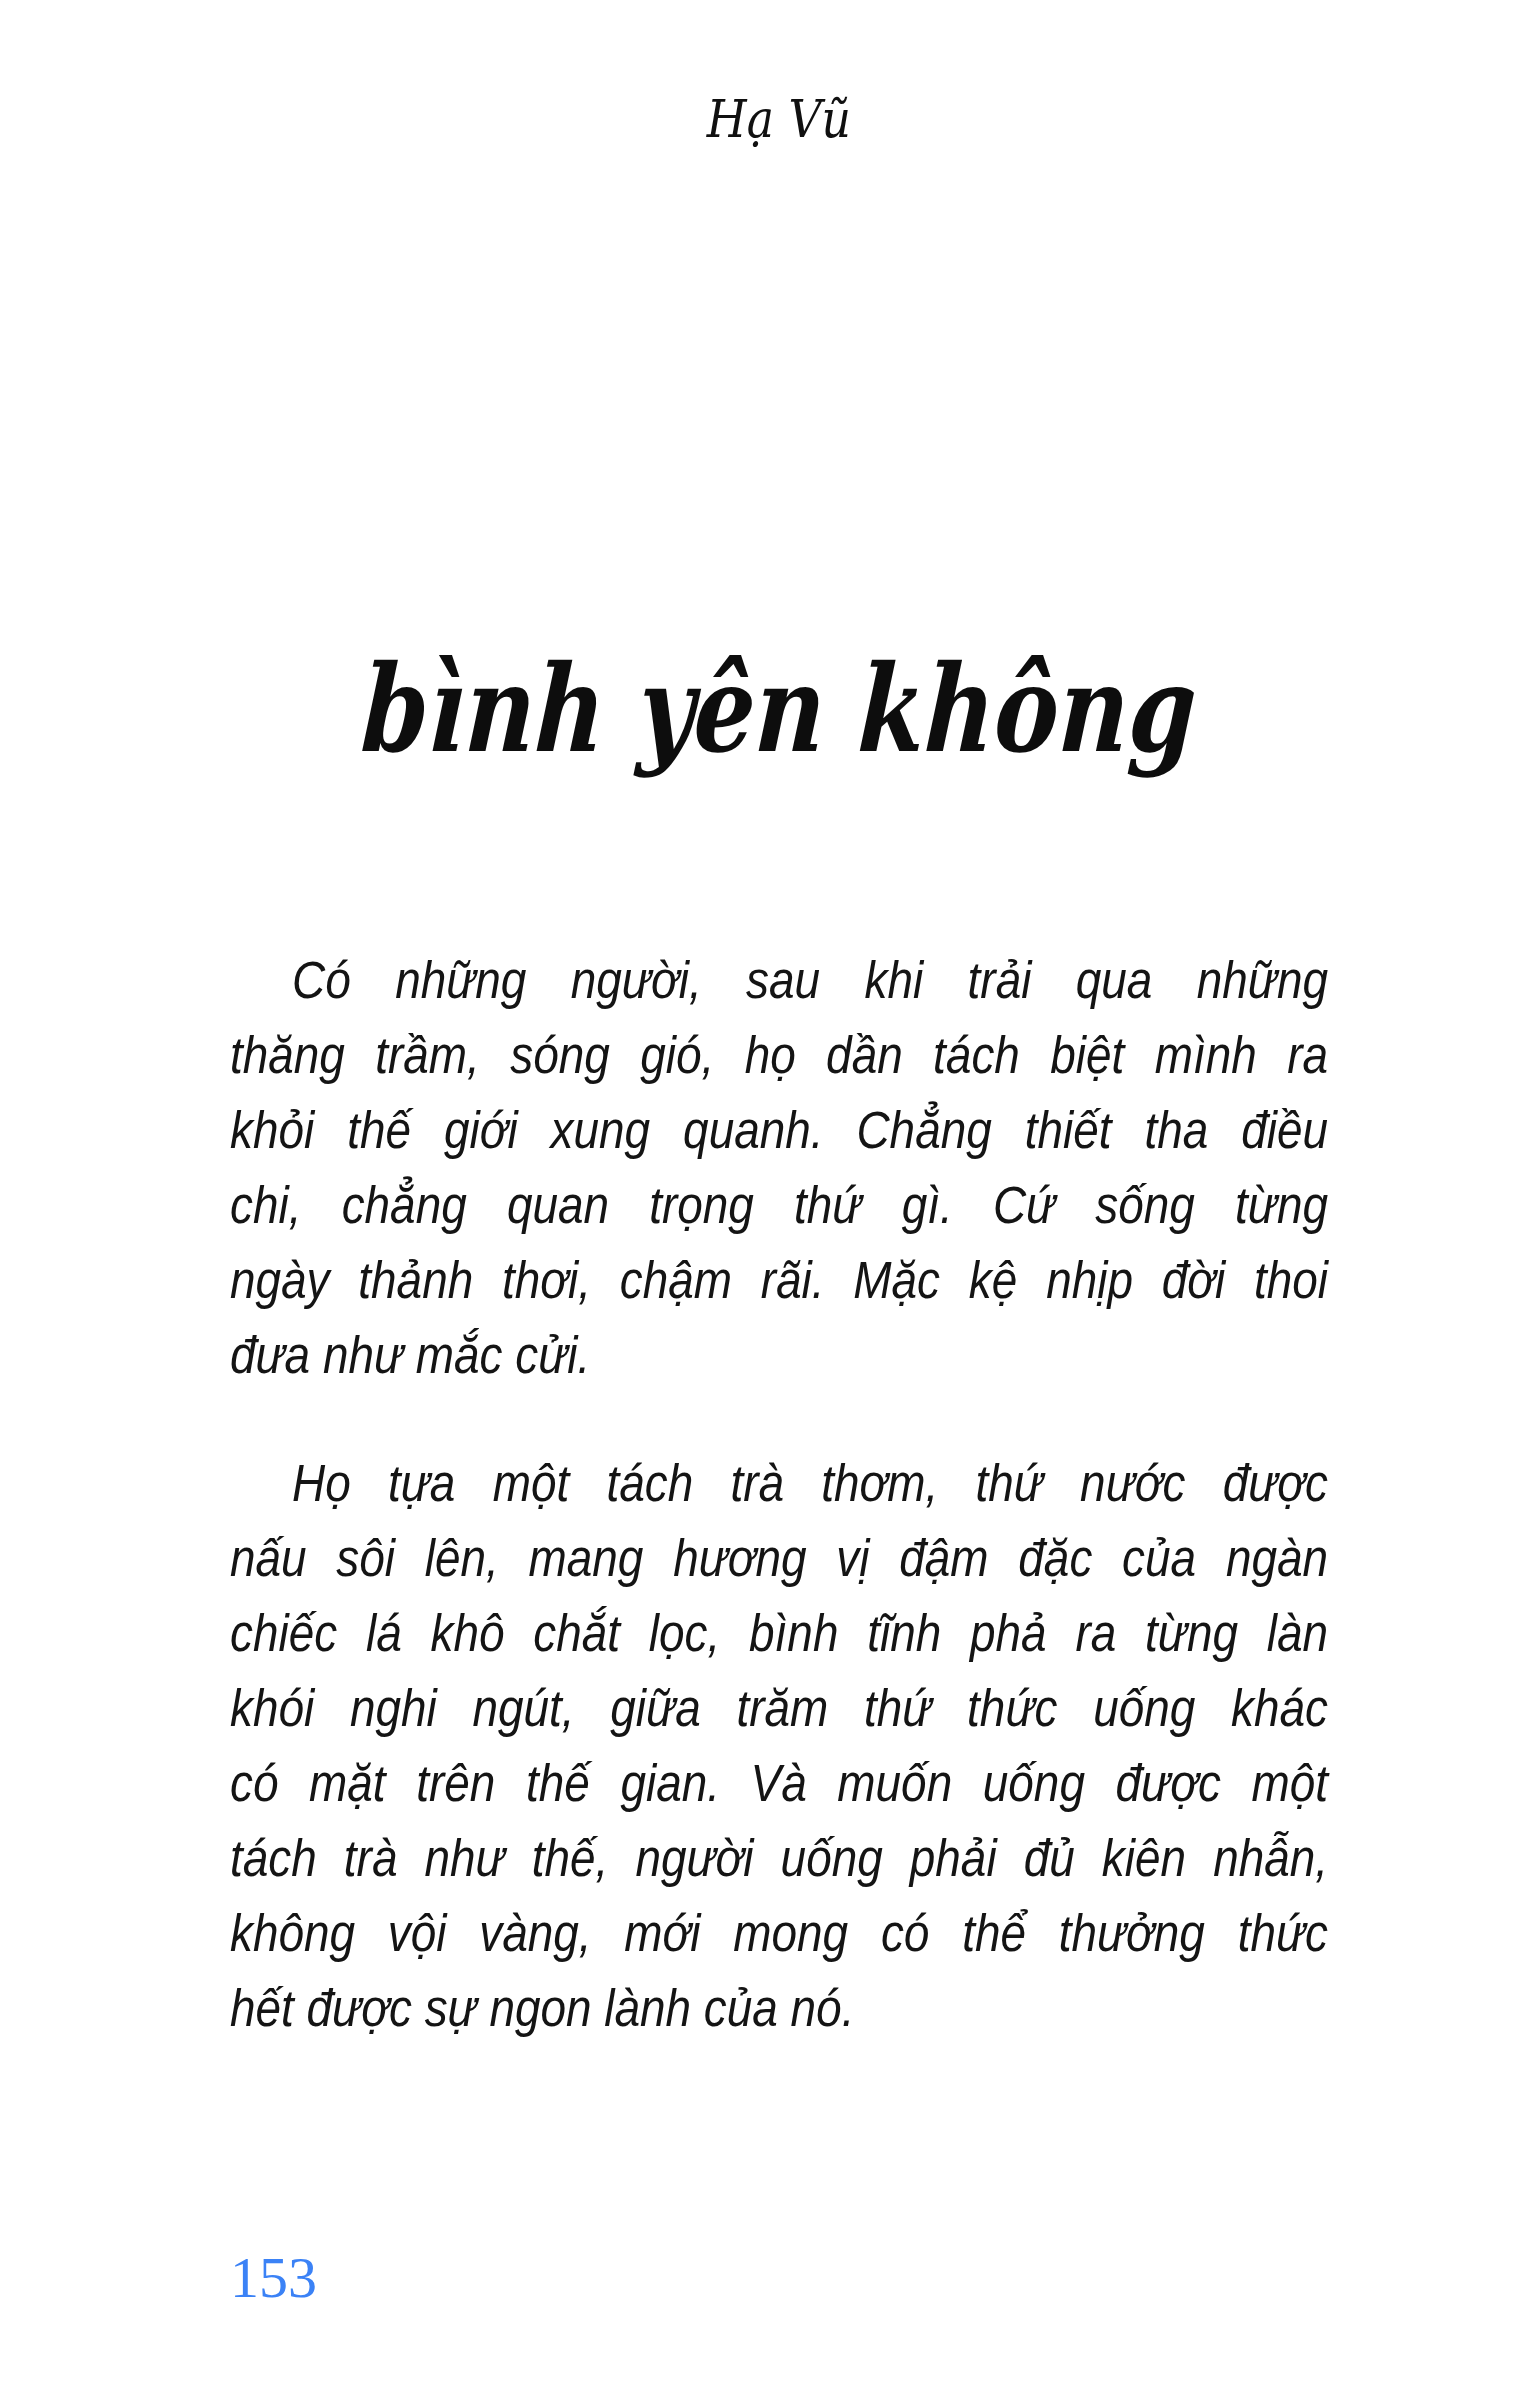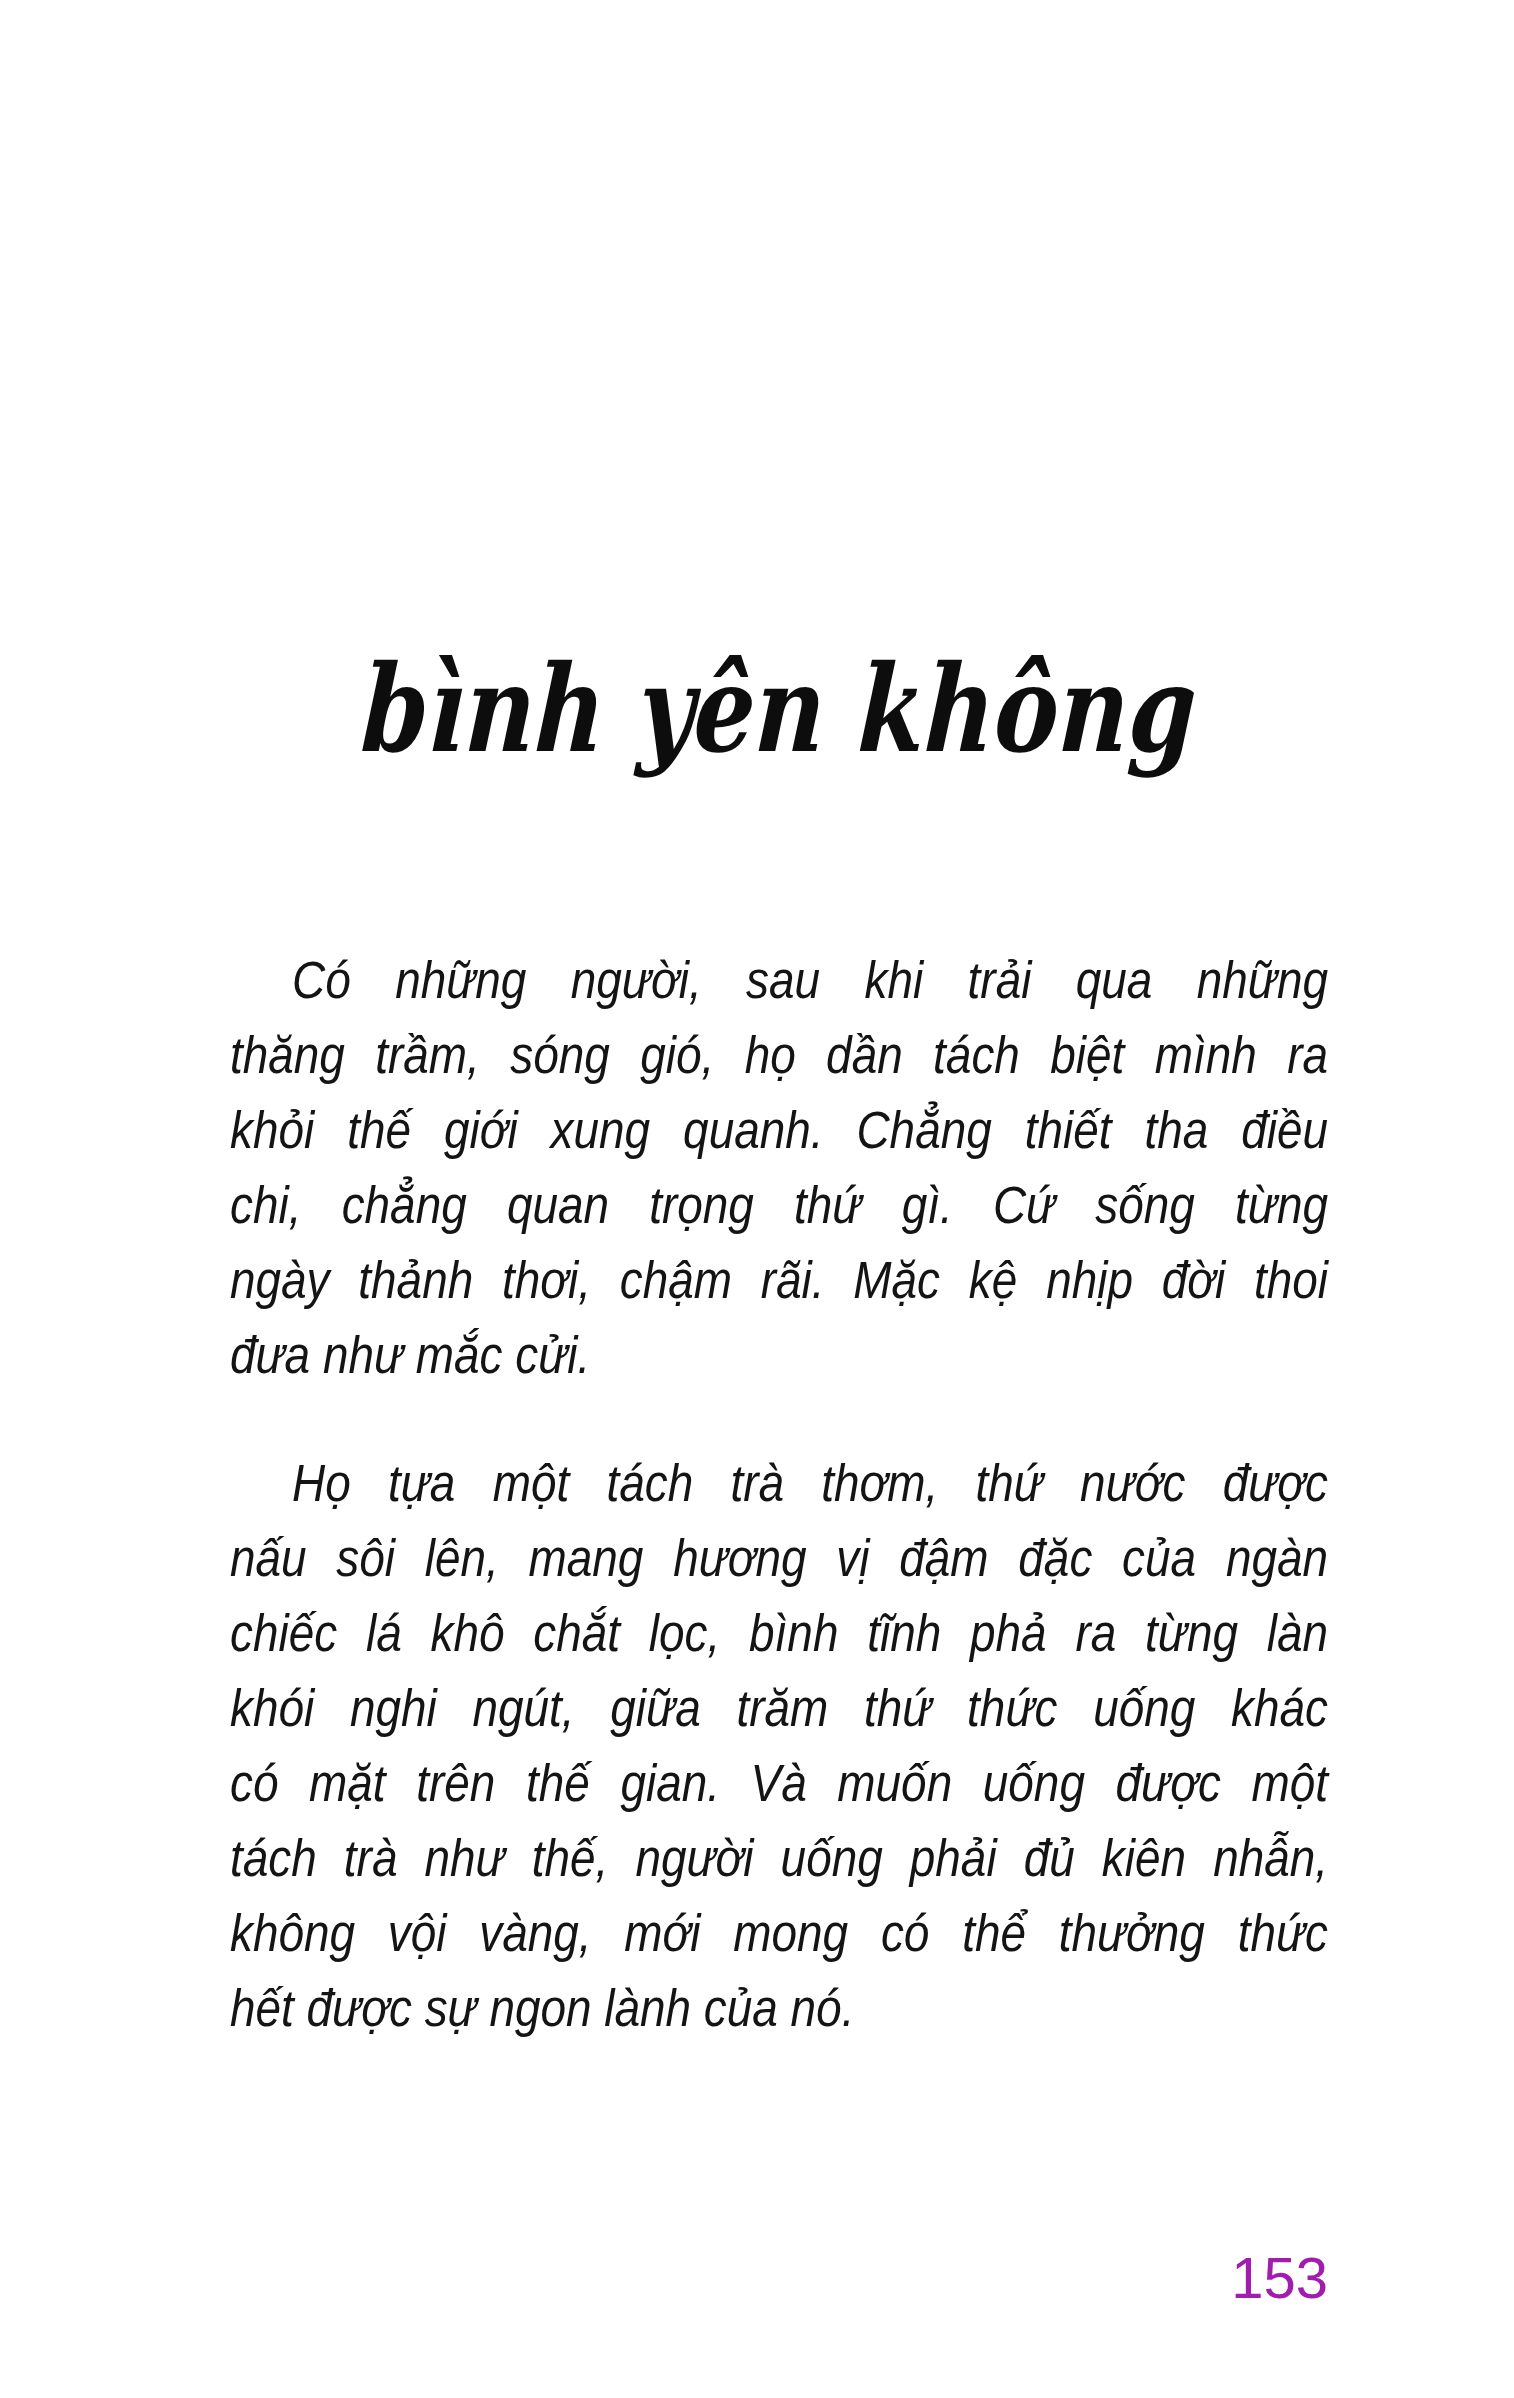--- a/index.html
+++ b/index.html
@@ -97,32 +97,35 @@
     white-space: normal;
   }
   .bodyline.first { text-indent: 69px; }
   .bodyline.last { text-align: left; text-align-last: left; }
   
   .page-number {
     position: absolute;
     top: 2244px;
     left: 230px;
     width: 1098px;
-    text-align: right;
-    font-family: Liberation Sans, sans-serif;
+    text-align: left;
+    font-family: Liberation Serif, serif;
     font-size: 58px;
     line-height: 67px;
-    color: #a21caf;
+    color: #3b82f6;
   }
 </style>
 </head>
 <body>
 
 <div class="page">
 
+  <div class="running-header">
+    <span class="squeeze">Hạ Vũ</span>
+  </div>
 
 
   <div class="chapter-subtitle">
     <span class="squeeze">bình yên không</span>
   </div>
 
   <div class="paragraph para-1">
     <div class="bodyline first">Có những người, sau khi trải qua những</div>
     <div class="bodyline">thăng trầm, sóng gió, họ dần tách biệt mình ra</div>
     <div class="bodyline">khỏi thế giới xung quanh. Chẳng thiết tha điều</div>

